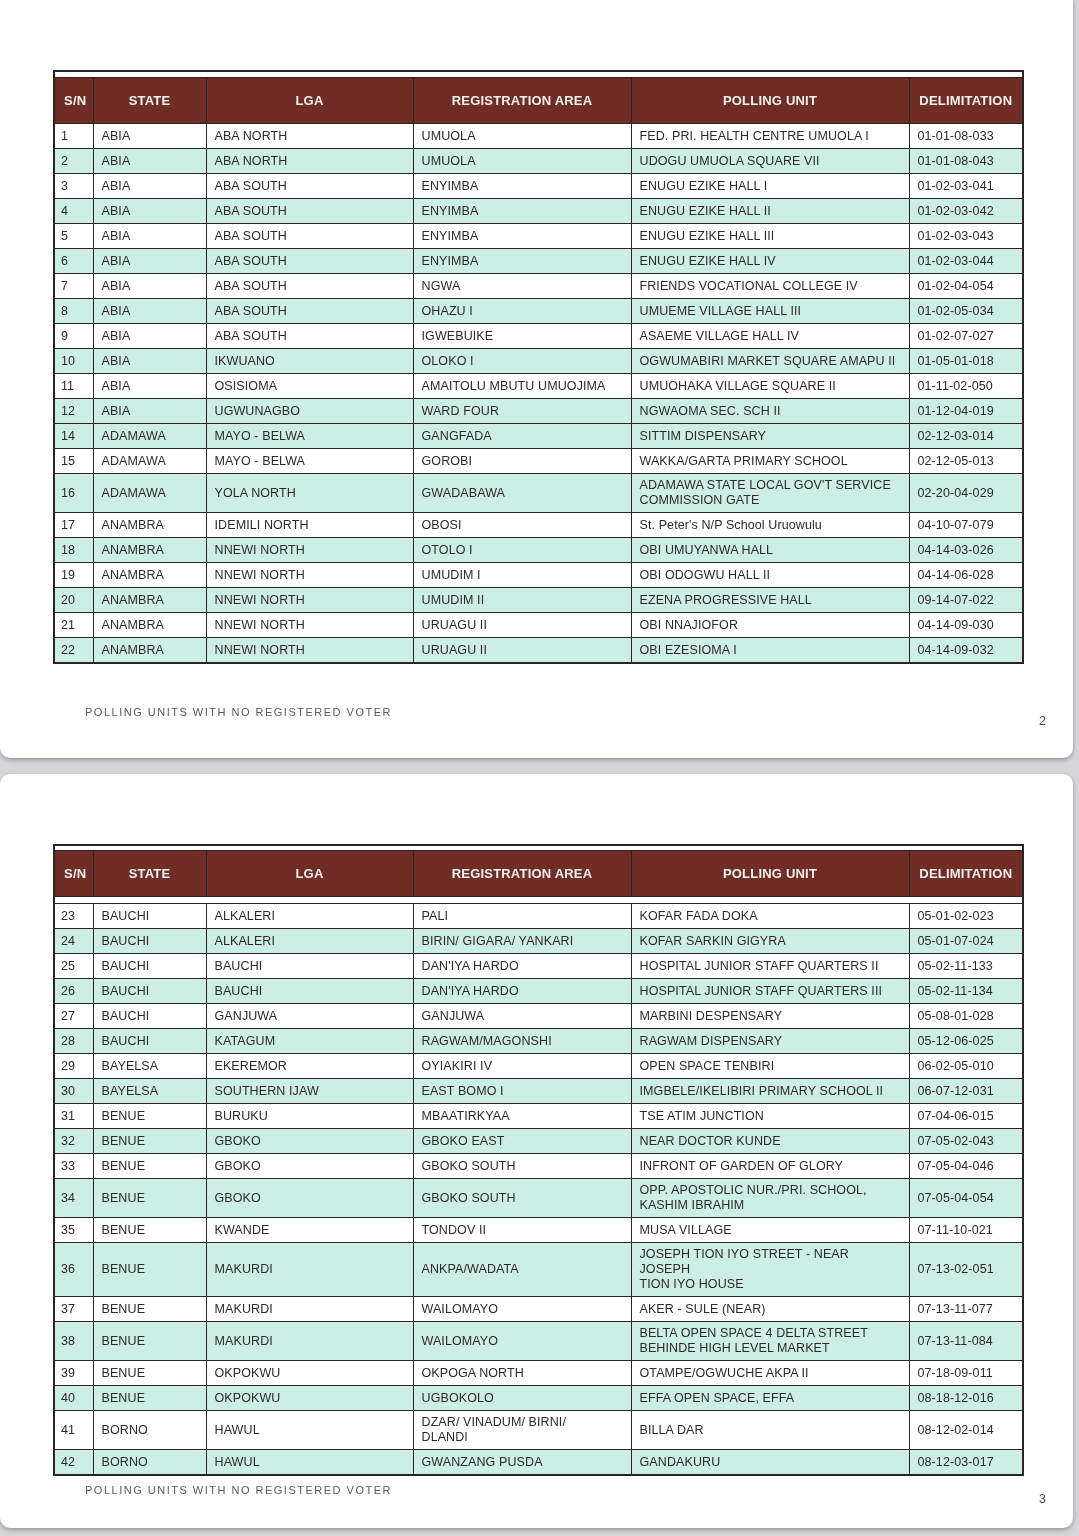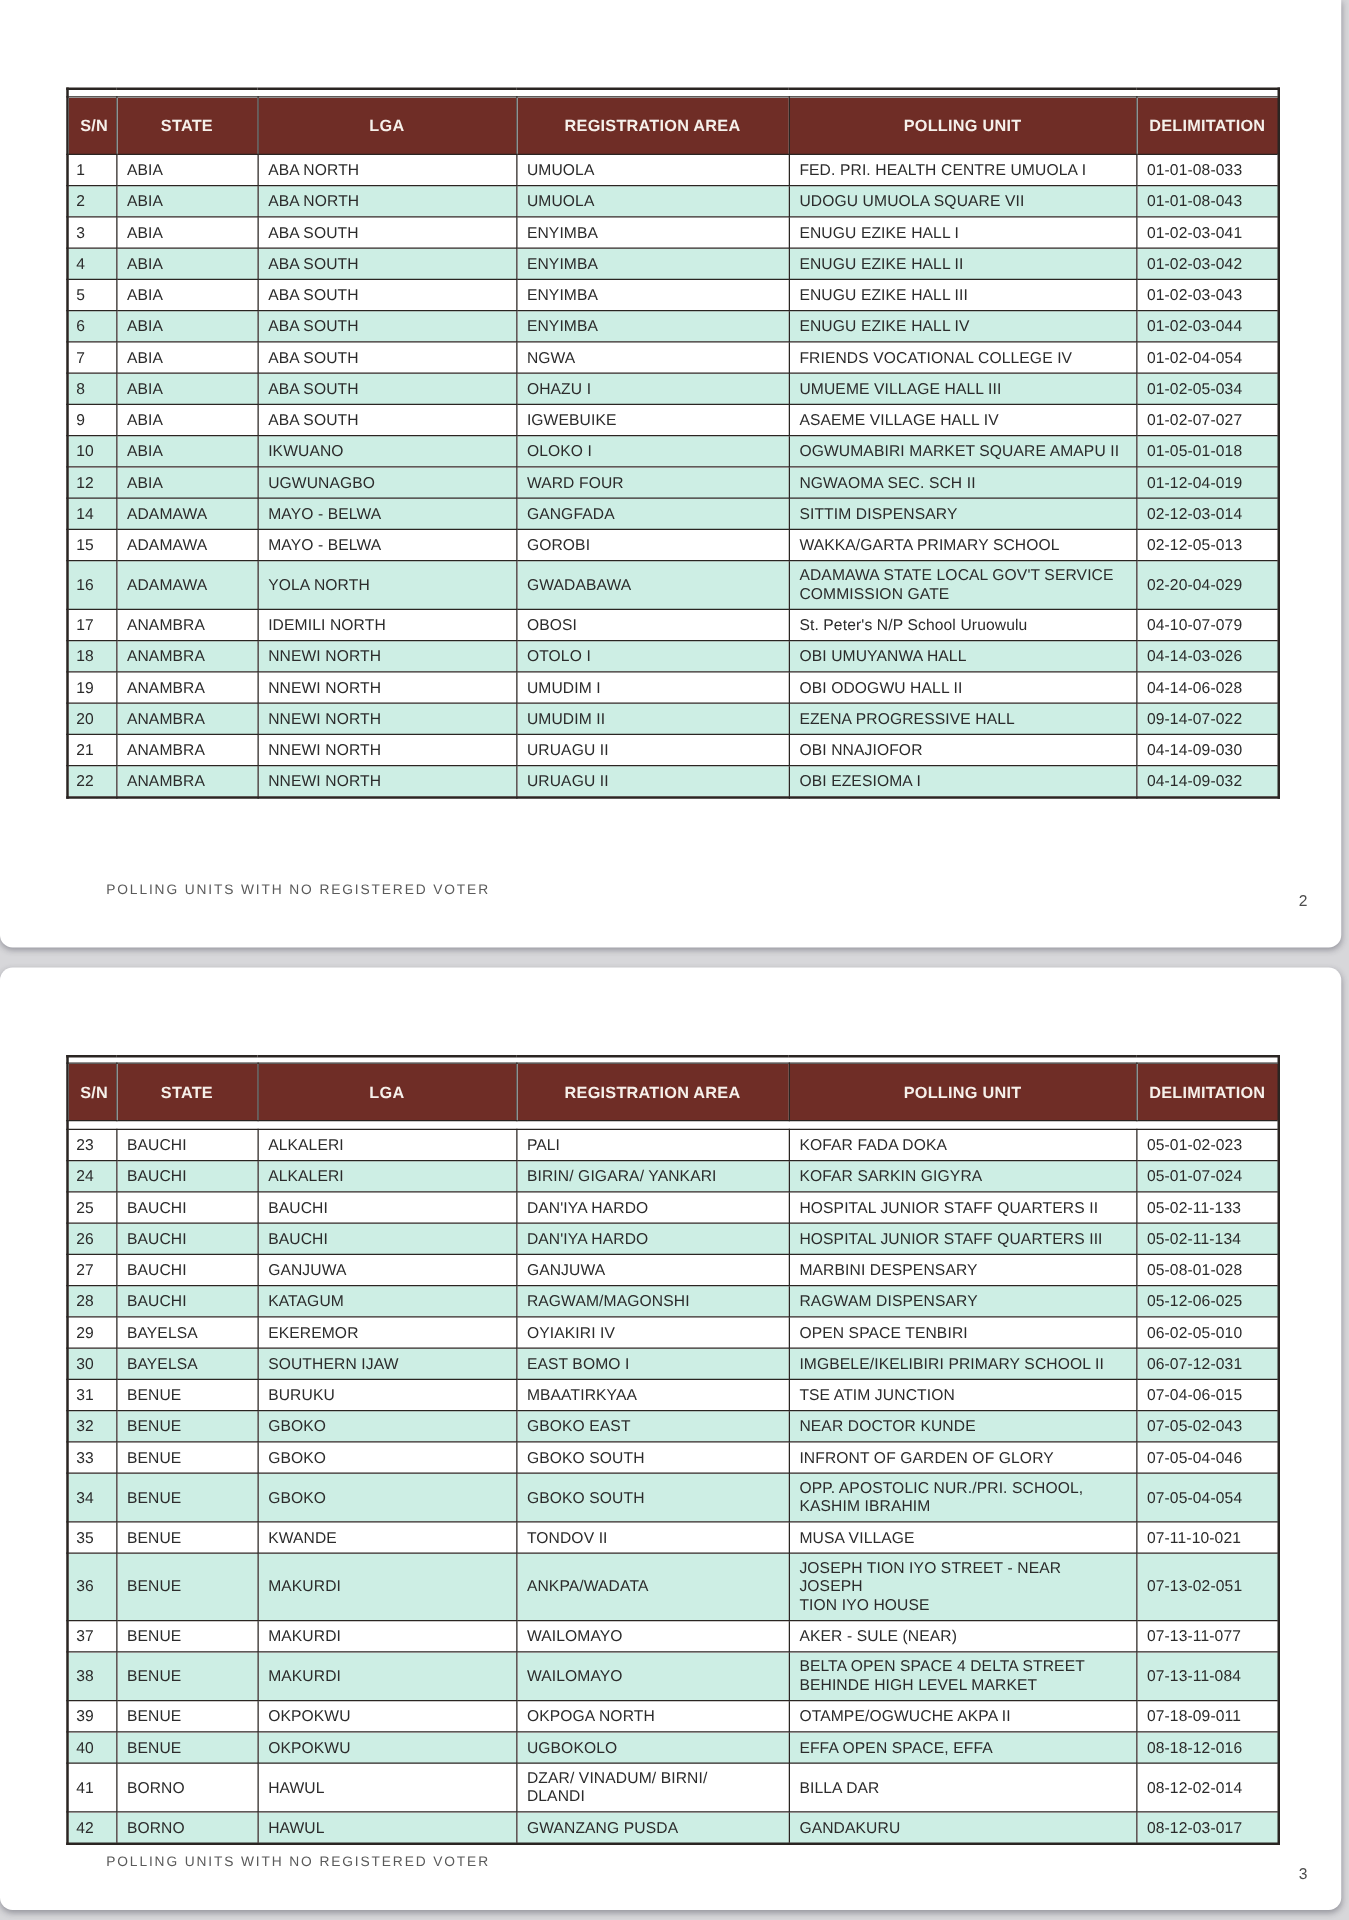--- a/index.html
+++ b/index.html
@@ -163,20 +163,28 @@
             <td>ASAEME VILLAGE HALL IV</td>
             <td>01-02-07-027</td>
           </tr>
           <tr class="mint">
             <td>10</td>
             <td>ABIA</td>
             <td>IKWUANO</td>
             <td>OLOKO I</td>
             <td>OGWUMABIRI MARKET SQUARE AMAPU II</td>
             <td>01-05-01-018</td>
+          </tr>
+          <tr class="plain">
+            <td>11</td>
+            <td>ABIA</td>
+            <td>OSISIOMA</td>
+            <td>AMAITOLU MBUTU UMUOJIMA</td>
+            <td>UMUOHAKA VILLAGE SQUARE II</td>
+            <td>01-11-02-050</td>
           </tr>
           <tr class="mint">
             <td>12</td>
             <td>ABIA</td>
             <td>UGWUNAGBO</td>
             <td>WARD FOUR</td>
             <td>NGWAOMA SEC. SCH II</td>
             <td>01-12-04-019</td>
           </tr>
           <tr class="mint">

